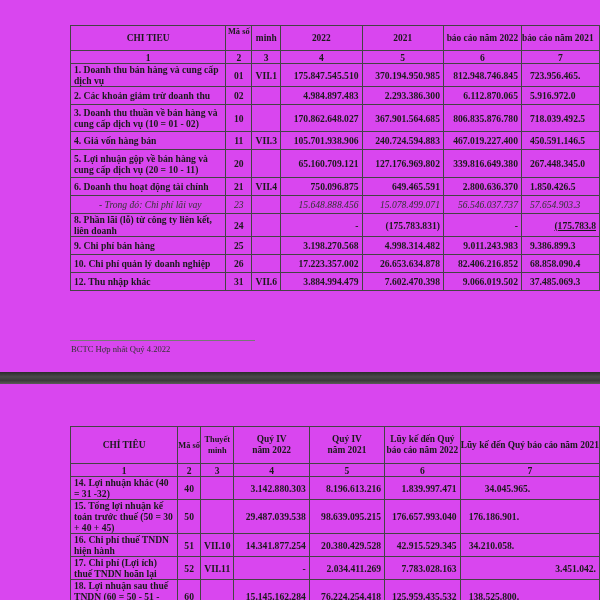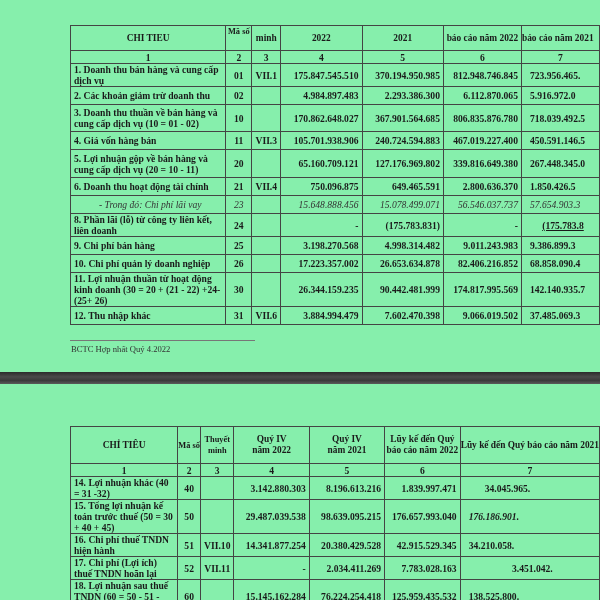--- a/index.html
+++ b/index.html
@@ -1,18 +1,18 @@
 <!DOCTYPE html>
 <html><head>
 <meta charset="utf-8">
 <style>
   html, body { margin:0; padding:0; }
   body { width:600px; height:600px; overflow:hidden; background:#ffffff; position:relative;
          font-family:"Liberation Serif","DejaVu Serif",serif; color:#1a1a1a; }
-  .page { position:absolute; left:0; width:600px; background:#86efac; overflow:hidden; }
+  .page { position:absolute; left:0; width:600px; background:#d946ef; overflow:hidden; }
   #page1 { top:0; height:372px; }
   #page2 { top:384px; height:216px; }
   .divider { position:absolute; left:0; top:372px; width:600px; height:12px;
              background:linear-gradient(#2b2b2b,#4a4a4a 40%,#3a3a3a 70%,#5a5a5a); }
   table.fs { position:absolute; border-collapse:collapse; table-layout:fixed; font-size:9.6px; }
   table.fs td, table.fs th { border:1px solid #444; padding:0 3px; line-height:11px; vertical-align:middle; }
   table.fs th { font-weight:bold; text-align:center; font-size:9.4px; }
   .num-row td { text-align:center; font-weight:bold; height:12px; }
   td.label { font-weight:bold; text-align:left; white-space:normal; }
   td.code, td.note { text-align:center; font-weight:bold; }
@@ -122,48 +122,39 @@
           <td class="val">56.546.037.737</td>
           <td class="val" style="text-align: left; padding-left: 8px;">57.654.903.3</td>
         </tr>
         <tr style="height: 18px;">
           <td class="label">8. Phần lãi (lỗ) từ công ty liên kết, liên doanh</td>
           <td class="code">24</td>
           <td class="note"></td>
           <td class="val">-</td>
           <td class="val">(175.783.831)</td>
           <td class="val">-</td>
-          <td class="val" style="text-align: center; padding-left: 8px; text-decoration: underline;">(175.783.8</td>
+          <td class="val" style="text-align: right; padding-left: 8px; text-decoration: underline;">(175.783.8</td>
         </tr>
         <tr style="height: 18px;">
           <td class="label">9. Chi phí bán hàng</td>
           <td class="code">25</td>
           <td class="note"></td>
           <td class="val">3.198.270.568</td>
           <td class="val">4.998.314.482</td>
           <td class="val">9.011.243.983</td>
           <td class="val" style="text-align: left; padding-left: 8px;">9.386.899.3</td>
         </tr>
         <tr style="height: 18px;">
           <td class="label">10. Chi phí quản lý doanh nghiệp</td>
           <td class="code">26</td>
           <td class="note"></td>
           <td class="val">17.223.357.002</td>
           <td class="val">26.653.634.878</td>
           <td class="val">82.406.216.852</td>
           <td class="val" style="text-align: left; padding-left: 8px;">68.858.090.4</td>
-        </tr>
-        <tr style="height: 27px;">
-          <td class="label">11. Lợi nhuận thuần từ hoạt động kinh doanh (30 = 20 + (21 - 22) +24- (25+ 26)</td>
-          <td class="code">30</td>
-          <td class="note"></td>
-          <td class="val">26.344.159.235</td>
-          <td class="val">90.442.481.999</td>
-          <td class="val">174.817.995.569</td>
-          <td class="val" style="text-align: left; padding-left: 8px;">142.140.935.7</td>
         </tr>
         <tr style="height: 18px;">
           <td class="label">12. Thu  nhập khác</td>
           <td class="code">31</td>
           <td class="note">VII.6</td>
           <td class="val">3.884.994.479</td>
           <td class="val">7.602.470.398</td>
           <td class="val">9.066.019.502</td>
           <td class="val" style="text-align: left; padding-left: 8px;">37.485.069.3</td>
         </tr>
@@ -216,39 +207,39 @@
           <td class="val">1.839.997.471</td>
           <td class="val" style="text-align: left; padding-left: 24px;">34.045.965.</td>
         </tr>
         <tr style="height: 33px;">
           <td class="label">15. Tổng lợi nhuận kế toán trước thuế (50 = 30 + 40 + 45)</td>
           <td class="code">50</td>
           <td class="note"></td>
           <td class="val">29.487.039.538</td>
           <td class="val">98.639.095.215</td>
           <td class="val">176.657.993.040</td>
-          <td class="val" style="text-align: left; padding-left: 8px; font-style: italic;">176.186.901.</td>
+          <td class="val" style="text-align: left; padding-left: 8px;">176.186.901.</td>
         </tr>
         <tr style="height: 18px;">
           <td class="label">16. Chi phí thuế TNDN hiện hành</td>
           <td class="code">51</td>
           <td class="note">VII.10</td>
           <td class="val">14.341.877.254</td>
           <td class="val">20.380.429.528</td>
           <td class="val">42.915.529.345</td>
           <td class="val" style="text-align: left; padding-left: 8px;">34.210.058.</td>
         </tr>
         <tr style="height: 18px;">
           <td class="label">17. Chi phí (Lợi ích) thuế TNDN hoãn lại</td>
           <td class="code">52</td>
           <td class="note">VII.11</td>
           <td class="val">-</td>
           <td class="val">2.034.411.269</td>
           <td class="val">7.783.028.163</td>
-          <td class="val" style="text-align: center; padding-left: 8px;">3.451.042.</td>
+          <td class="val" style="text-align: right; padding-left: 8px;">3.451.042.</td>
         </tr>
         <tr style="height: 22px;">
           <td class="label">18. Lợi nhuận sau thuế TNDN (60 = 50 - 51 - 52)</td>
           <td class="code">60</td>
           <td class="note"></td>
           <td class="val">15.145.162.284</td>
           <td class="val">76.224.254.418</td>
           <td class="val">125.959.435.532</td>
           <td class="val" style="text-align: left; padding-left: 8px;">138.525.800.</td>
         </tr>

